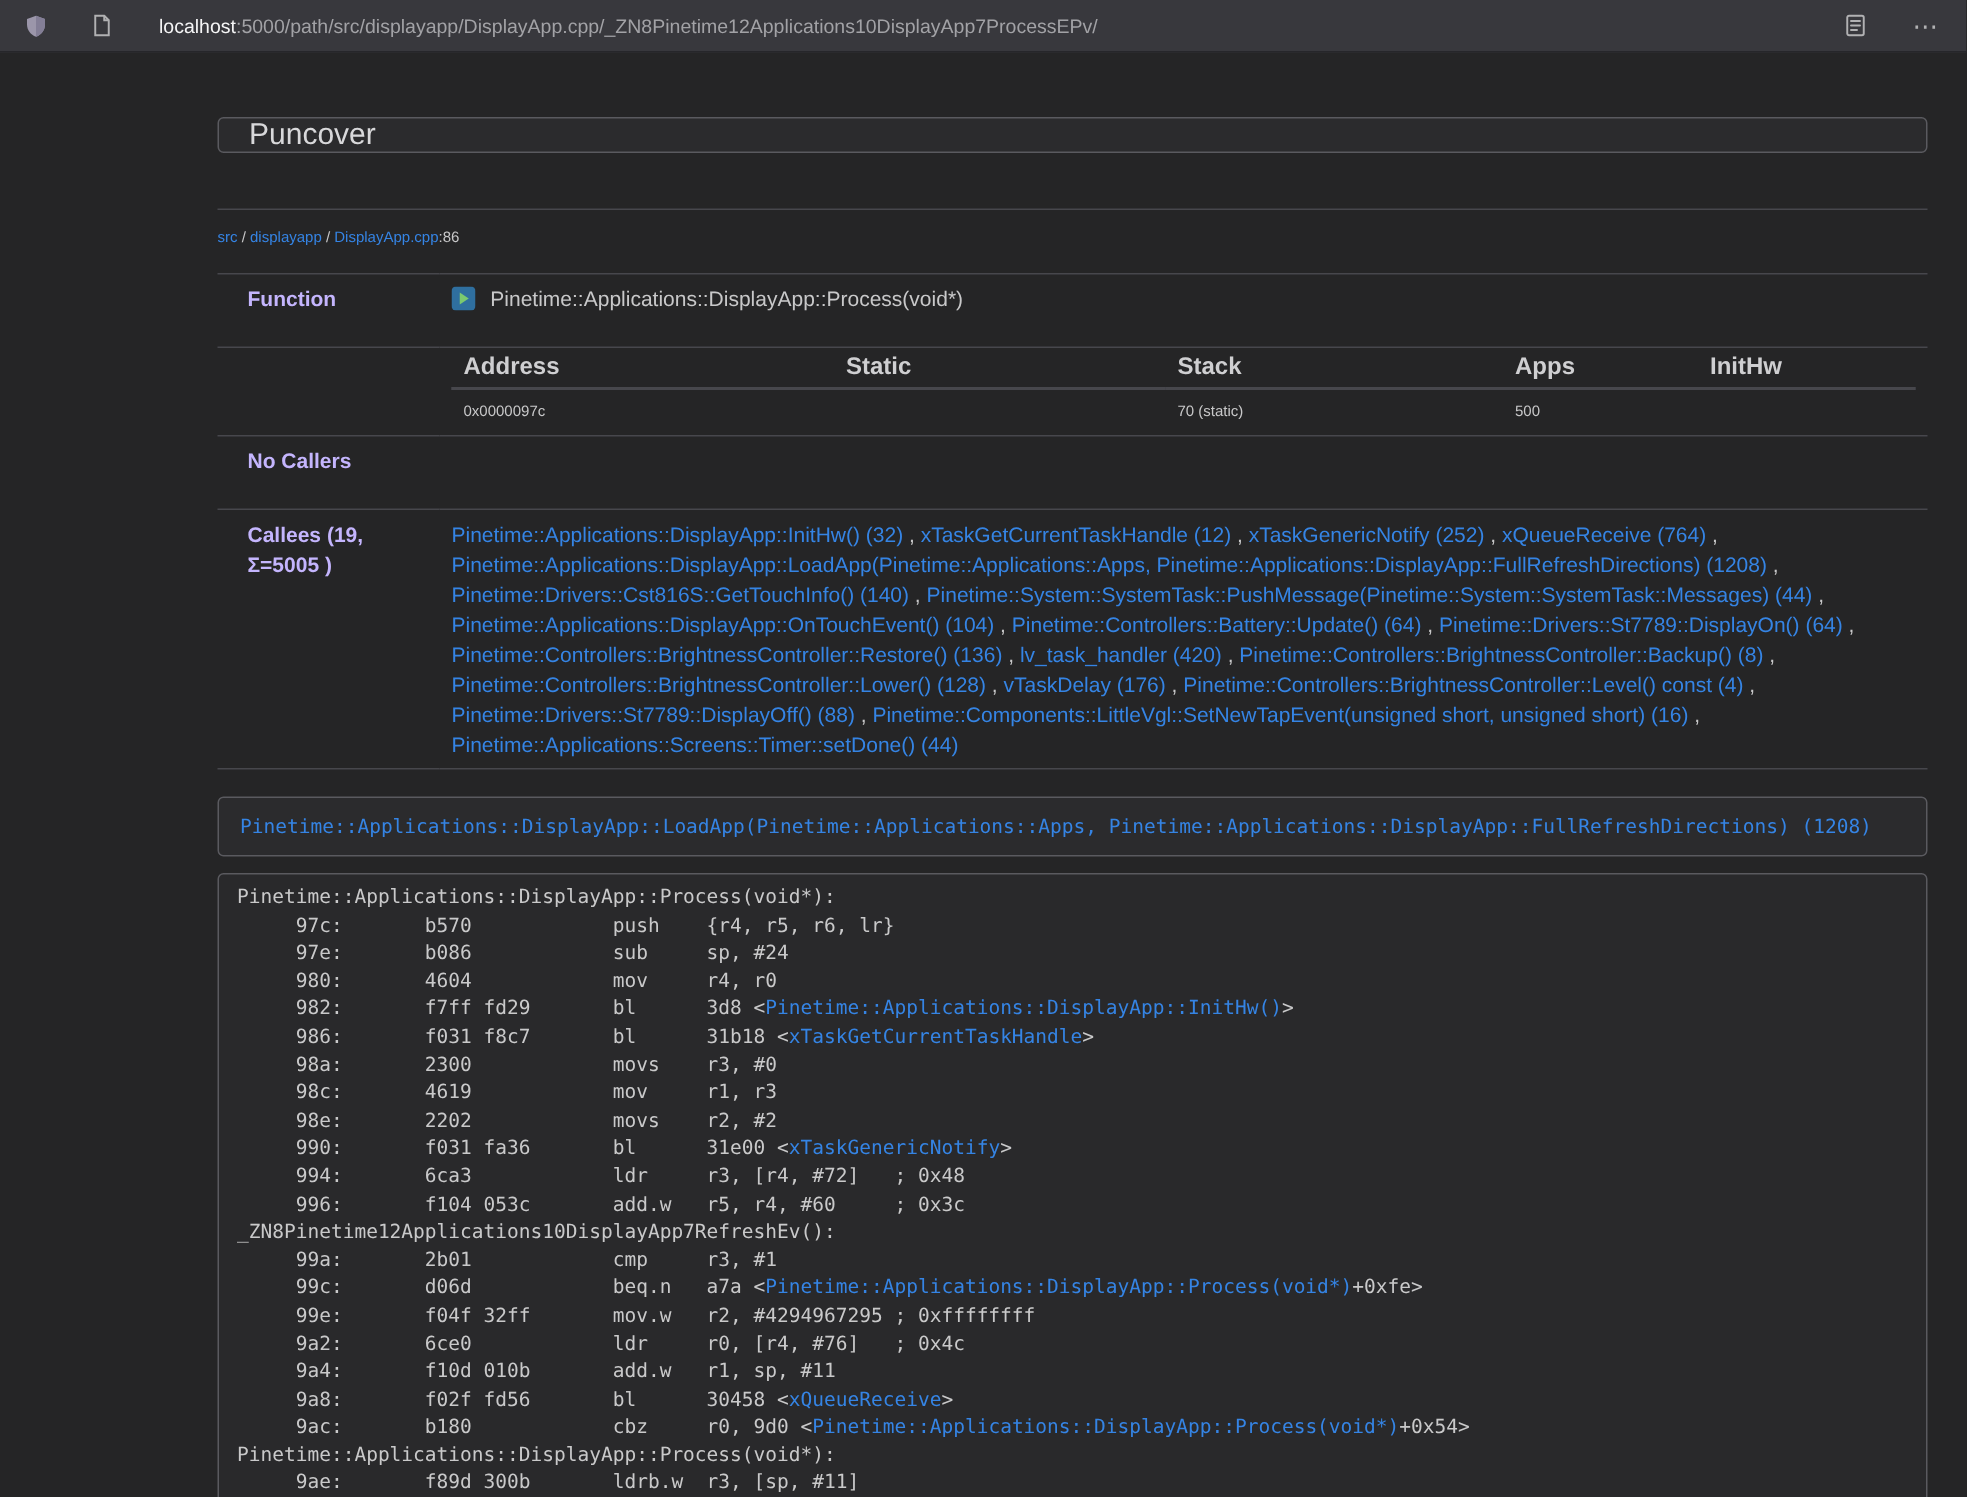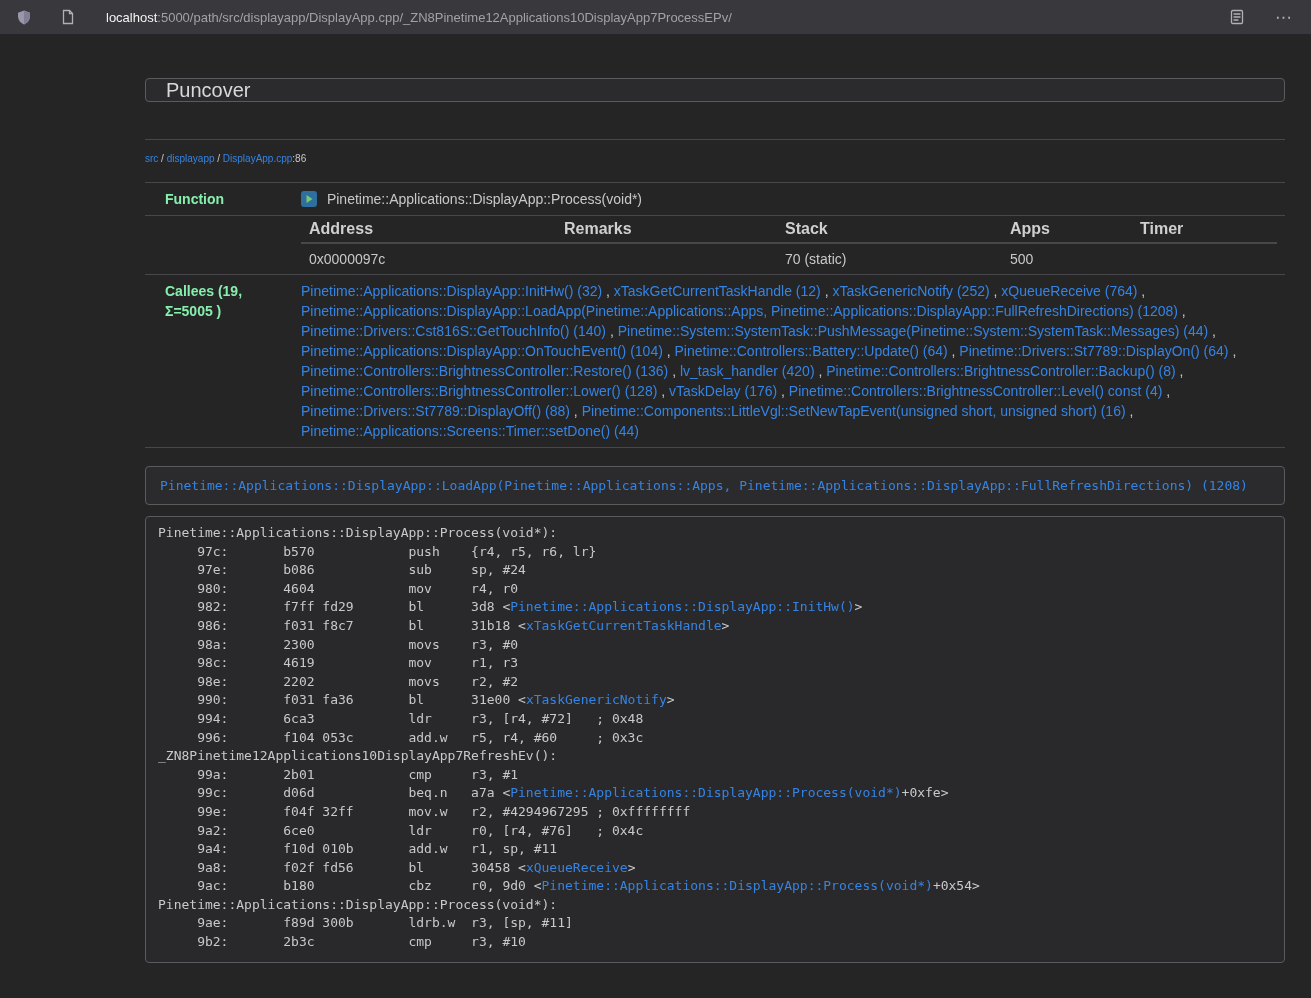--- a/index.html
+++ b/index.html
@@ -45,34 +45,34 @@
   hr{border:none;border-top:1px solid var(--line);margin-top:37px;height:0}
   .breadcrumb{margin-top:9px;font-size:10px;line-height:20px;color:var(--text)}
 
   table.main{margin-top:13px;width:100%;border-collapse:collapse;border-bottom:1px solid var(--line)}
   table.main>tbody>tr>th,
   table.main>tbody>tr>td{
     border-top:1px solid var(--line);
     text-align:left;vertical-align:top;font-size:14px;line-height:20px;
   }
   table.main>tbody>tr>th{
-    width:148px;font-weight:bold;color:#86efac;
-    padding:6px 8px 6px 20px;white-space:normal;
+    width:148px;font-weight:bold;color:#c4b5fd;
+    padding:6px 8px 22px 20px;white-space:normal;
   }
   table.main>tbody>tr>td{padding:6px 8px;color:var(--text)}
   td.stats-cell{padding:0 8px !important}
 
   .fn-icon{display:inline-block;vertical-align:-3px;margin-right:6px;line-height:0}
 
   table.inner{width:100%;border-collapse:collapse}
   table.inner thead th{
     font-weight:bold;color:#cfcfd1;text-align:left;font-size:16px;line-height:20px;
     padding:3px 8px;border-bottom:2px solid var(--line);
   }
-  table.inner tbody td{padding:5px 8px;font-size:14px;line-height:20px}
+  table.inner tbody td{padding:5px 8px;font-size:10px;line-height:20px}
   table.inner tr>*:nth-child(1){width:255px}
   table.inner tr>*:nth-child(2){width:221px}
   table.inner tr>*:nth-child(3){width:225px}
   table.inner tr>*:nth-child(4){width:130px}
 
   td[data-name="callees-list"]{line-height:20px}
 
   .panel{
     margin-top:18px;border:1px solid var(--boxborder);border-radius:4px;
     background:var(--boxbg);padding:9px 14px;line-height:18px;
@@ -138,37 +138,41 @@
           <span data-name="function-name">Pinetime::Applications::DisplayApp::Process(void*)</span>
         </td>
       </tr>
       <tr data-name="table-row">
         <th data-name="empty-label"></th>
         <td class="stats-cell" data-name="stats-cell">
           <table class="inner" data-name="stats-table">
             <thead>
                 <tr data-name="stats-header-row">
                   <th data-name="stats-column-header">Address</th>
-                  <th data-name="stats-column-header">Remarks</th>
+                  <th data-name="stats-column-header">Static</th>
                   <th data-name="stats-column-header">Stack</th>
                   <th data-name="stats-column-header">Apps</th>
-                  <th data-name="stats-column-header">Timer</th>
+                  <th data-name="stats-column-header">InitHw</th>
                 </tr>
               </thead>
             <tbody>
                 <tr data-name="stats-value-row">
                   <td data-name="stats-value">0x0000097c</td>
                   <td data-name="stats-value"></td>
                   <td data-name="stats-value">70 (static)</td>
                   <td data-name="stats-value">500</td>
                   <td data-name="stats-value"></td>
                 </tr>
               </tbody>
           </table>
         </td>
+      </tr>
+      <tr data-name="table-row">
+        <th data-name="no-callers-label">No Callers</th>
+        <td data-name="callers-cell"></td>
       </tr>
       <tr data-name="table-row">
         <th data-name="callees-label">Callees (19, Σ=5005 )</th>
         <td data-name="callees-list"><a data-name="callee-link" href="#">Pinetime::Applications::DisplayApp::InitHw() (32)</a> , <a data-name="callee-link" href="#">xTaskGetCurrentTaskHandle (12)</a> , <a data-name="callee-link" href="#">xTaskGenericNotify (252)</a> , <a data-name="callee-link" href="#">xQueueReceive (764)</a> , <a data-name="callee-link" href="#">Pinetime::Applications::DisplayApp::LoadApp(Pinetime::Applications::Apps, Pinetime::Applications::DisplayApp::FullRefreshDirections) (1208)</a> , <a data-name="callee-link" href="#">Pinetime::Drivers::Cst816S::GetTouchInfo() (140)</a> , <a data-name="callee-link" href="#">Pinetime::System::SystemTask::PushMessage(Pinetime::System::SystemTask::Messages) (44)</a> , <a data-name="callee-link" href="#">Pinetime::Applications::DisplayApp::OnTouchEvent() (104)</a> , <a data-name="callee-link" href="#">Pinetime::Controllers::Battery::Update() (64)</a> , <a data-name="callee-link" href="#">Pinetime::Drivers::St7789::DisplayOn() (64)</a> , <a data-name="callee-link" href="#">Pinetime::Controllers::BrightnessController::Restore() (136)</a> , <a data-name="callee-link" href="#">lv_task_handler (420)</a> , <a data-name="callee-link" href="#">Pinetime::Controllers::BrightnessController::Backup() (8)</a> , <a data-name="callee-link" href="#">Pinetime::Controllers::BrightnessController::Lower() (128)</a> , <a data-name="callee-link" href="#">vTaskDelay (176)</a> , <a data-name="callee-link" href="#">Pinetime::Controllers::BrightnessController::Level() const (4)</a> , <a data-name="callee-link" href="#">Pinetime::Drivers::St7789::DisplayOff() (88)</a> , <a data-name="callee-link" href="#">Pinetime::Components::LittleVgl::SetNewTapEvent(unsigned short, unsigned short) (16)</a> , <a data-name="callee-link" href="#">Pinetime::Applications::Screens::Timer::setDone() (44)</a></td>
       </tr>
     </tbody>
   </table>
 
   <div class="panel" data-name="symbol-panel">
     <a href="#" data-name="panel-heading-link">Pinetime::Applications::DisplayApp::LoadApp(Pinetime::Applications::Apps, Pinetime::Applications::DisplayApp::FullRefreshDirections) (1208)</a>

